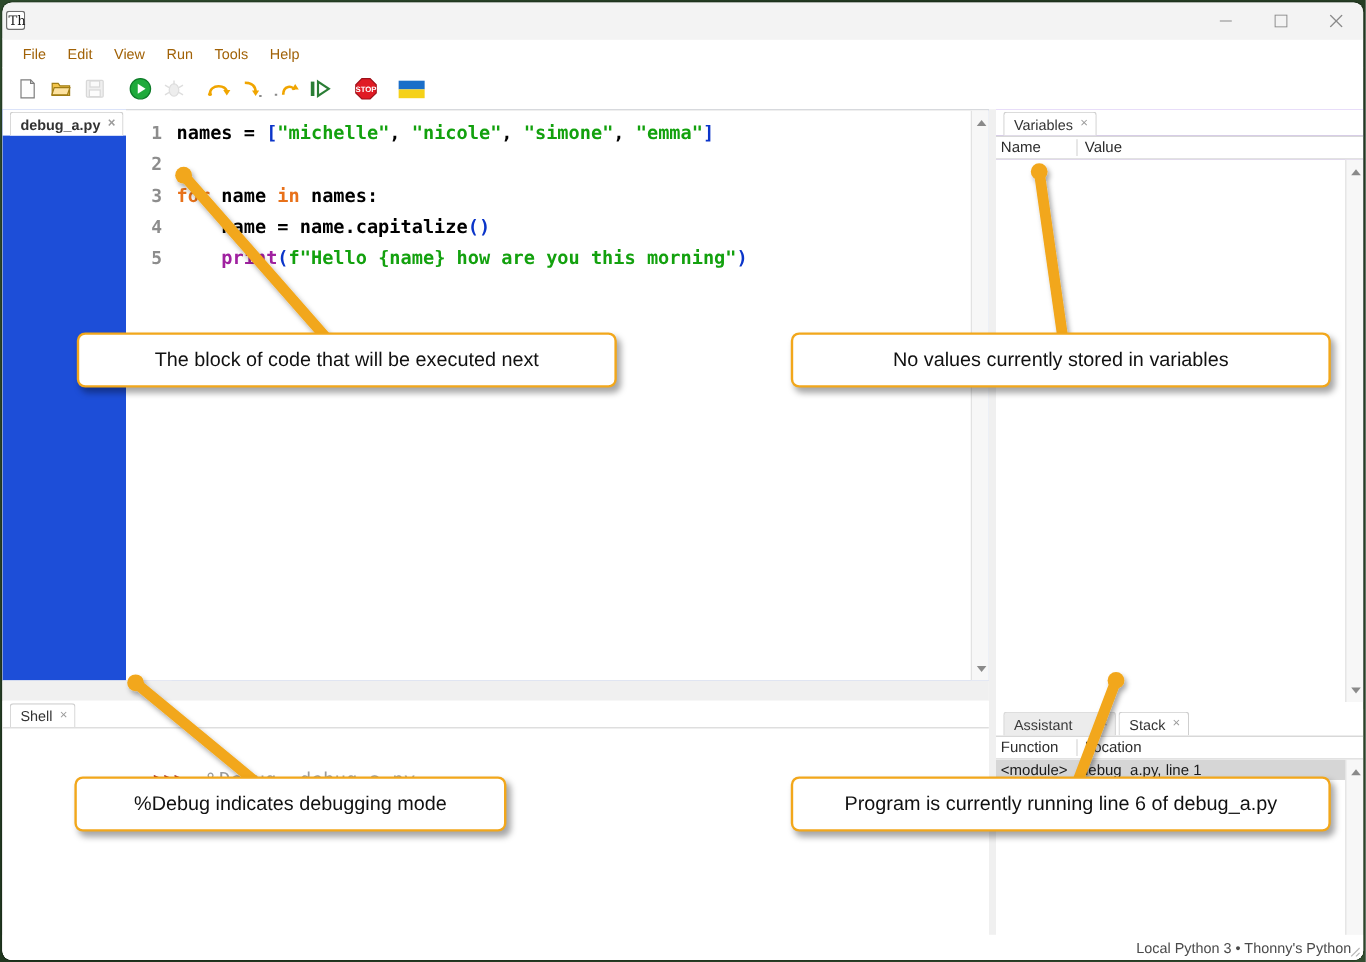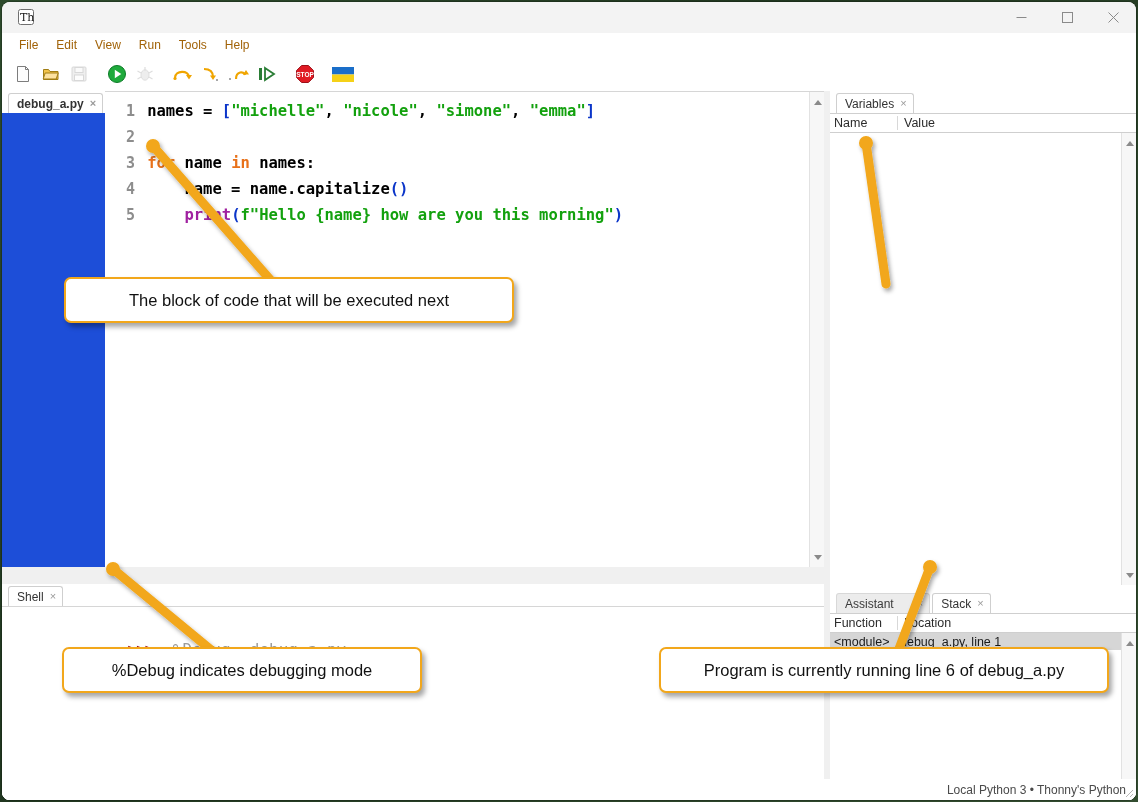--- a/index.html
+++ b/index.html
@@ -33,21 +33,21 @@
 
   
   .titlebar {
     position: relative;
     height: 31px; width: 100%;
     background: #f3f3f3;
     display: flex; align-items: center;
     border-bottom: 1px solid #f3f3f3;
   }
   .app-icon {
-    width: 16px; height: 16px; margin-left: 16px; margin-right: 9px;
+    width: 16px; height: 16px; margin-left: 3px; margin-right: 9px;
     position: relative; flex: 0 0 auto;
   }
   .app-icon svg { display:block; }
   .title-text {
     font-size: 12.5px; color: #4b4b4b; letter-spacing: .1px;
     white-space: nowrap;
   }
   .wincontrols { position: absolute; right: 0; top: 0; height: 31px; display: flex; }
   .wbtn {
     width: 46px; height: 31px; display: flex; align-items: center; justify-content: center;
@@ -539,15 +539,16 @@
 
       <line x1="113" y1="569" x2="216" y2="654" stroke="#f2a71b" stroke-width="9" stroke-linecap="round"></line>
       <circle cx="113" cy="569" r="7" fill="#f2a71b"></circle>
 
       <line x1="930" y1="567" x2="897" y2="654" stroke="#f2a71b" stroke-width="9" stroke-linecap="round"></line>
       <circle cx="930" cy="567" r="7" fill="#f2a71b"></circle>
     </g>
   </svg>
 
   <div class="callout" style="left:64px;  top:277px; width:450px; height:46px;">The block of code that will be executed next</div>
+  <div class="callout" style="left:659px; top:277px; width:450px; height:46px;">No values currently stored in variables</div>
   <div class="callout" style="left:62px;  top:647px; width:360px; height:46px;">%Debug indicates debugging mode</div>
   <div class="callout" style="left:659px; top:647px; width:450px; height:46px;">Program is currently running line 6 of debug_a.py</div>
 </div>
 
 </body></html>

